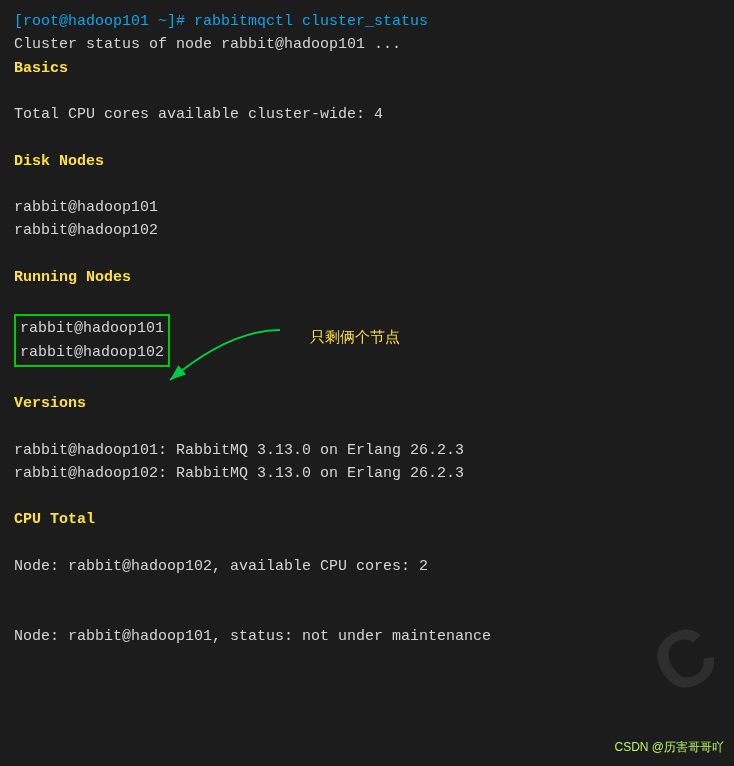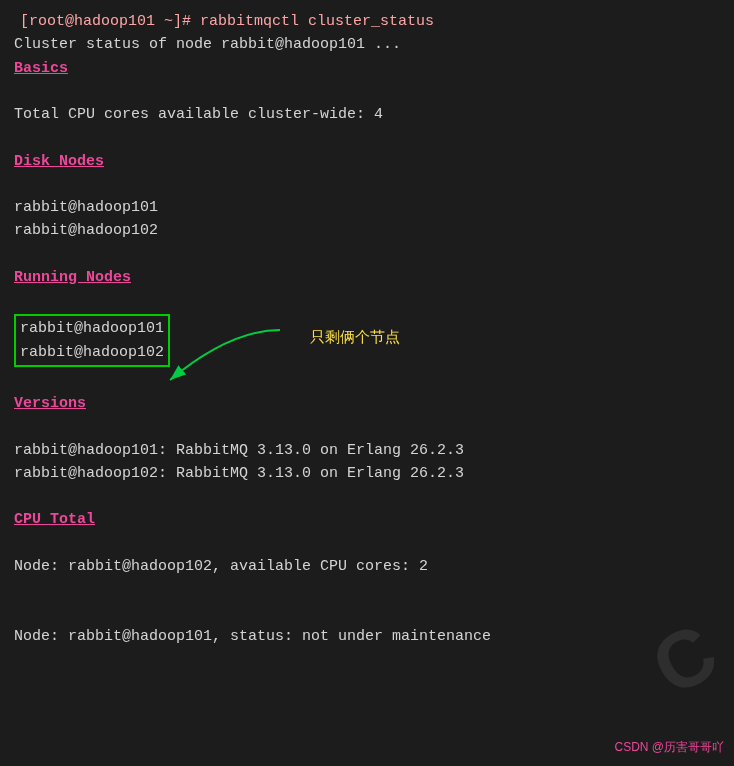--- a/index.html
+++ b/index.html
@@ -27,27 +27,25 @@
       position: relative;
     }
 
     .line {
       line-height: 1.55;
       white-space: pre;
     }
 
     .bold {
       font-weight: bold;
-      color: #ec4899;
-      text-decoration: underline;
+      color: #fde047;
     }
 
     .prompt-line {
-      color: #fca5a5;
-      margin-left: 6px;
+      color: #0ea5e9;
     }
 
     .empty-line {
       height: 1.55em;
     }
 
     .highlighted-box {
       display: inline-block;
       border: 2px solid #00cc00;
       padding: 1px 4px;
@@ -61,21 +59,21 @@
       left: 110px;
       width: 200px;
       height: 80px;
       pointer-events: none;
     }
 
     .watermark {
       position: absolute;
       bottom: 10px;
       right: 10px;
-      color: #ec4899;
+      color: #bef264;
       font-family: sans-serif;
       font-size: 12px;
     }
 
     .watermark-large {
       position: absolute;
       bottom: 60px;
       right: 20px;
       color: rgba(100,100,100,0.25);
       font-size: 80px;

